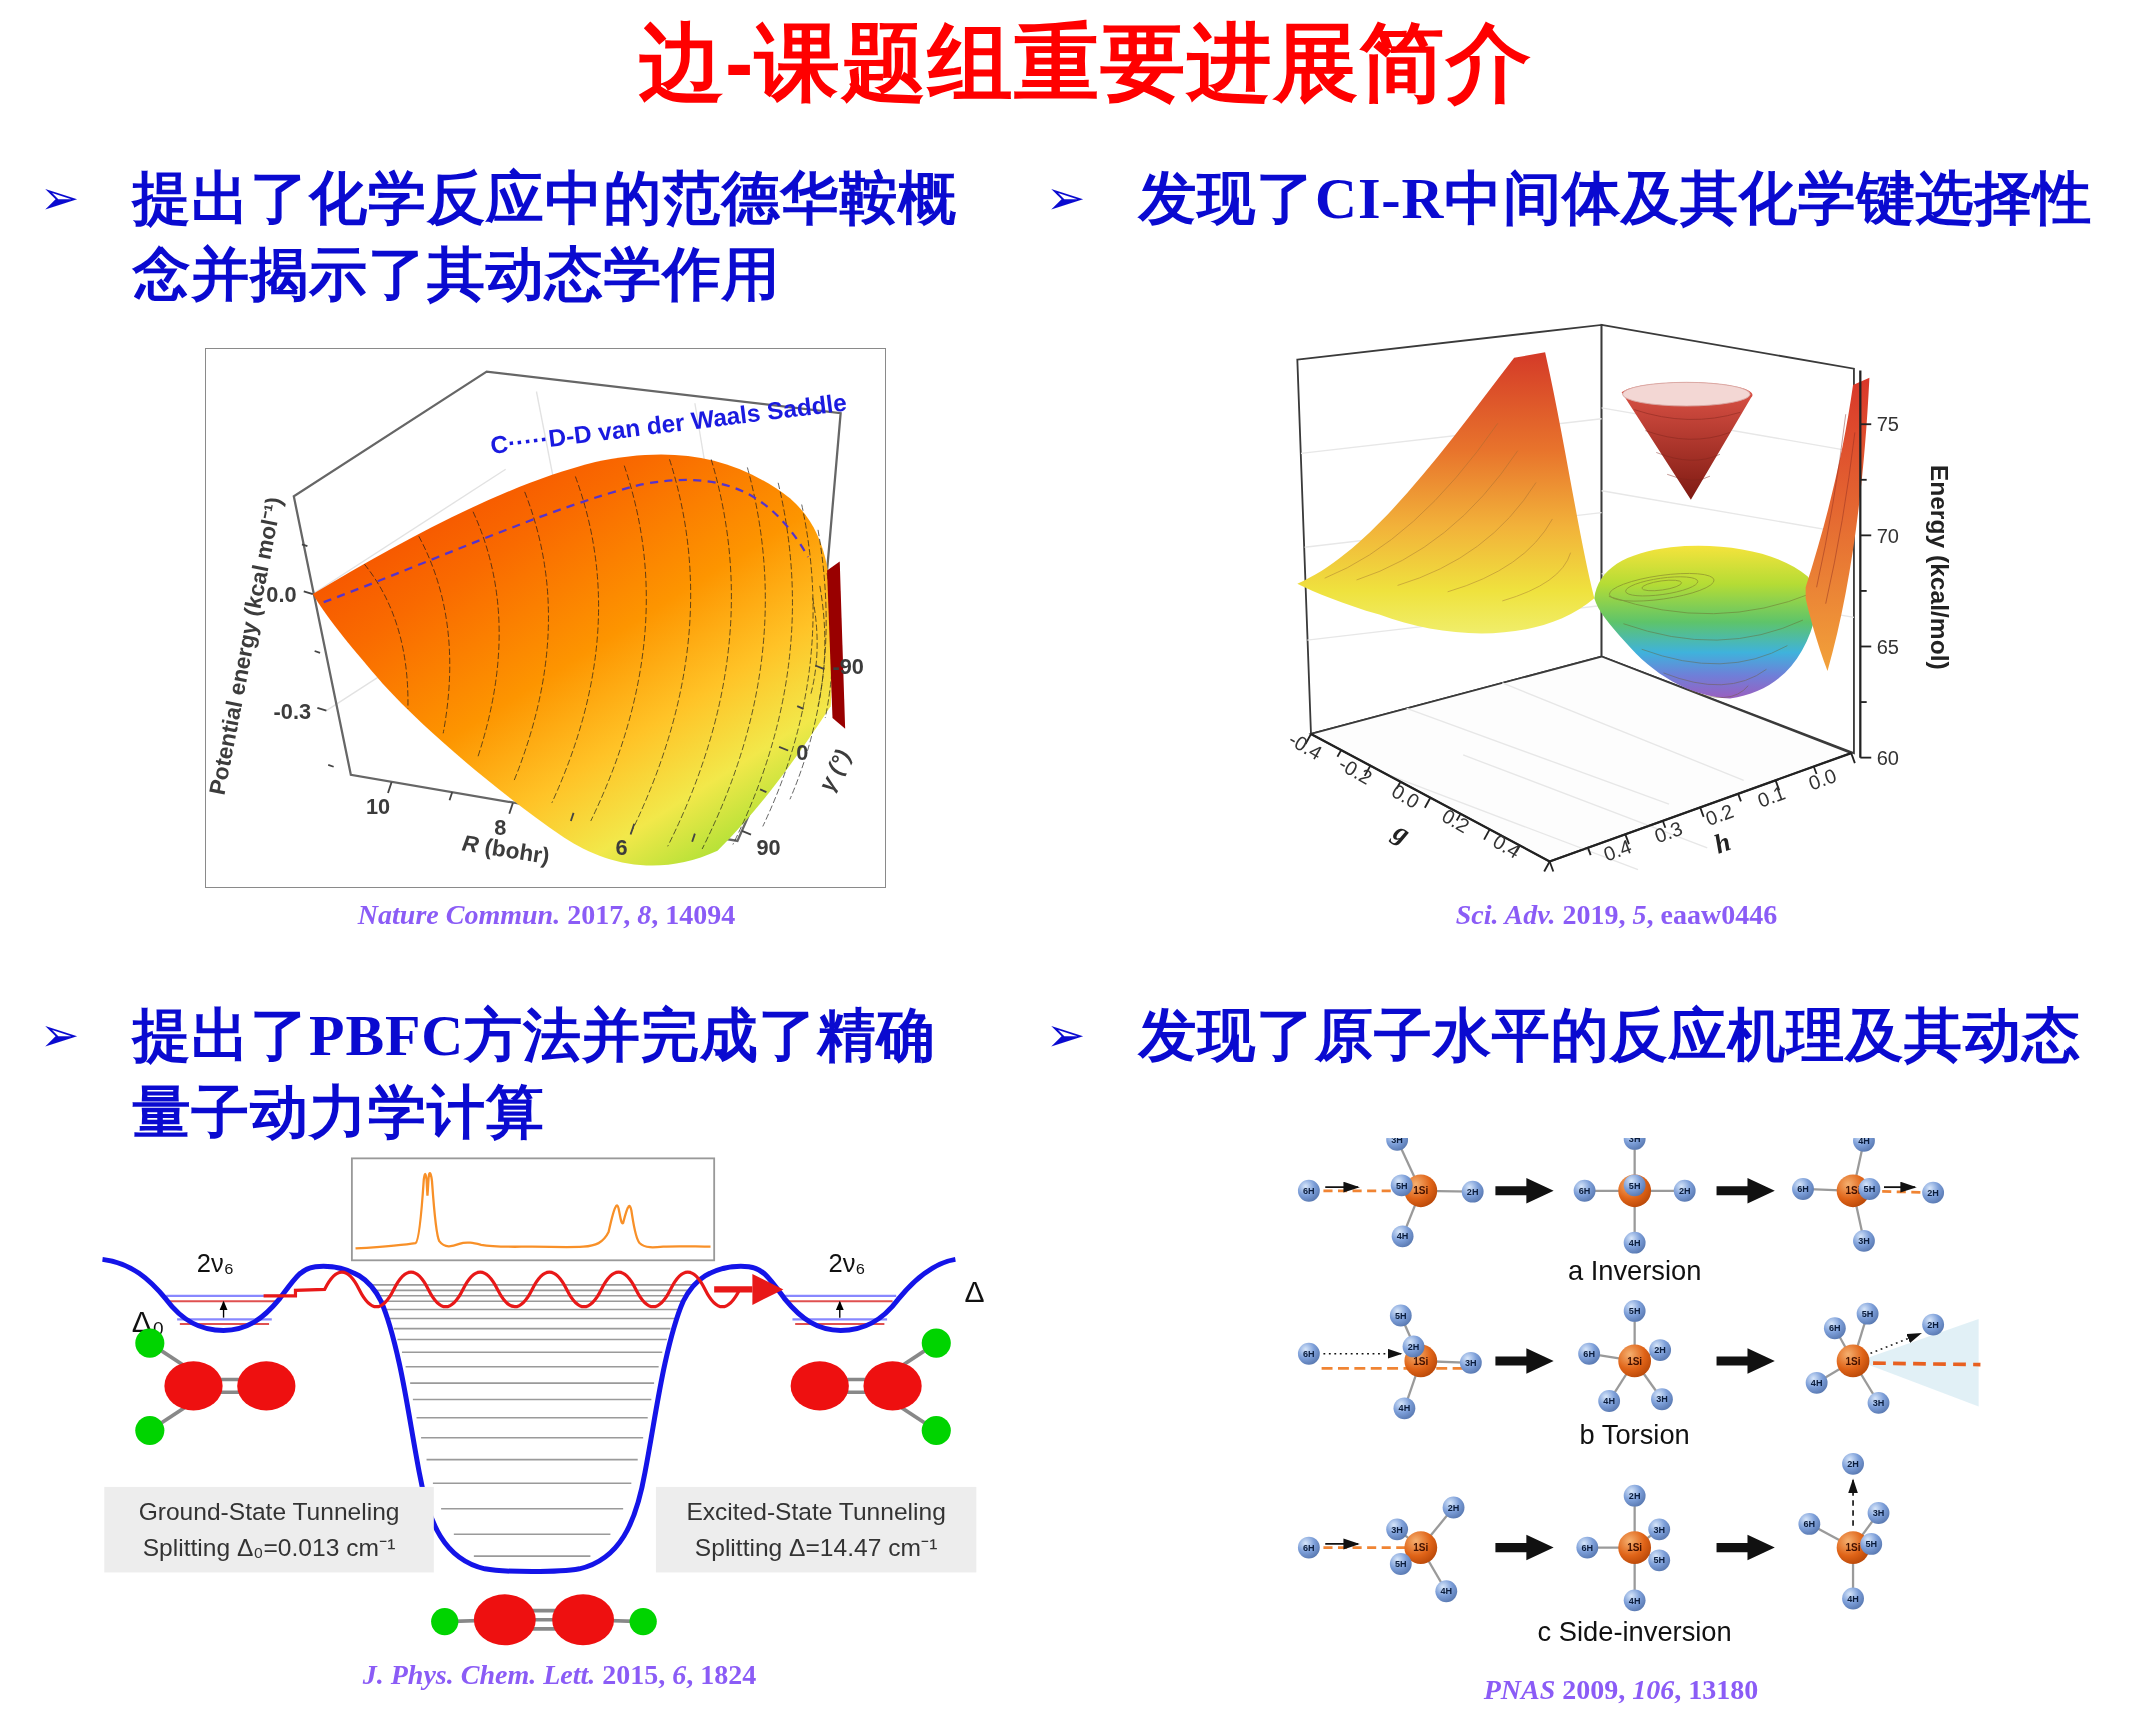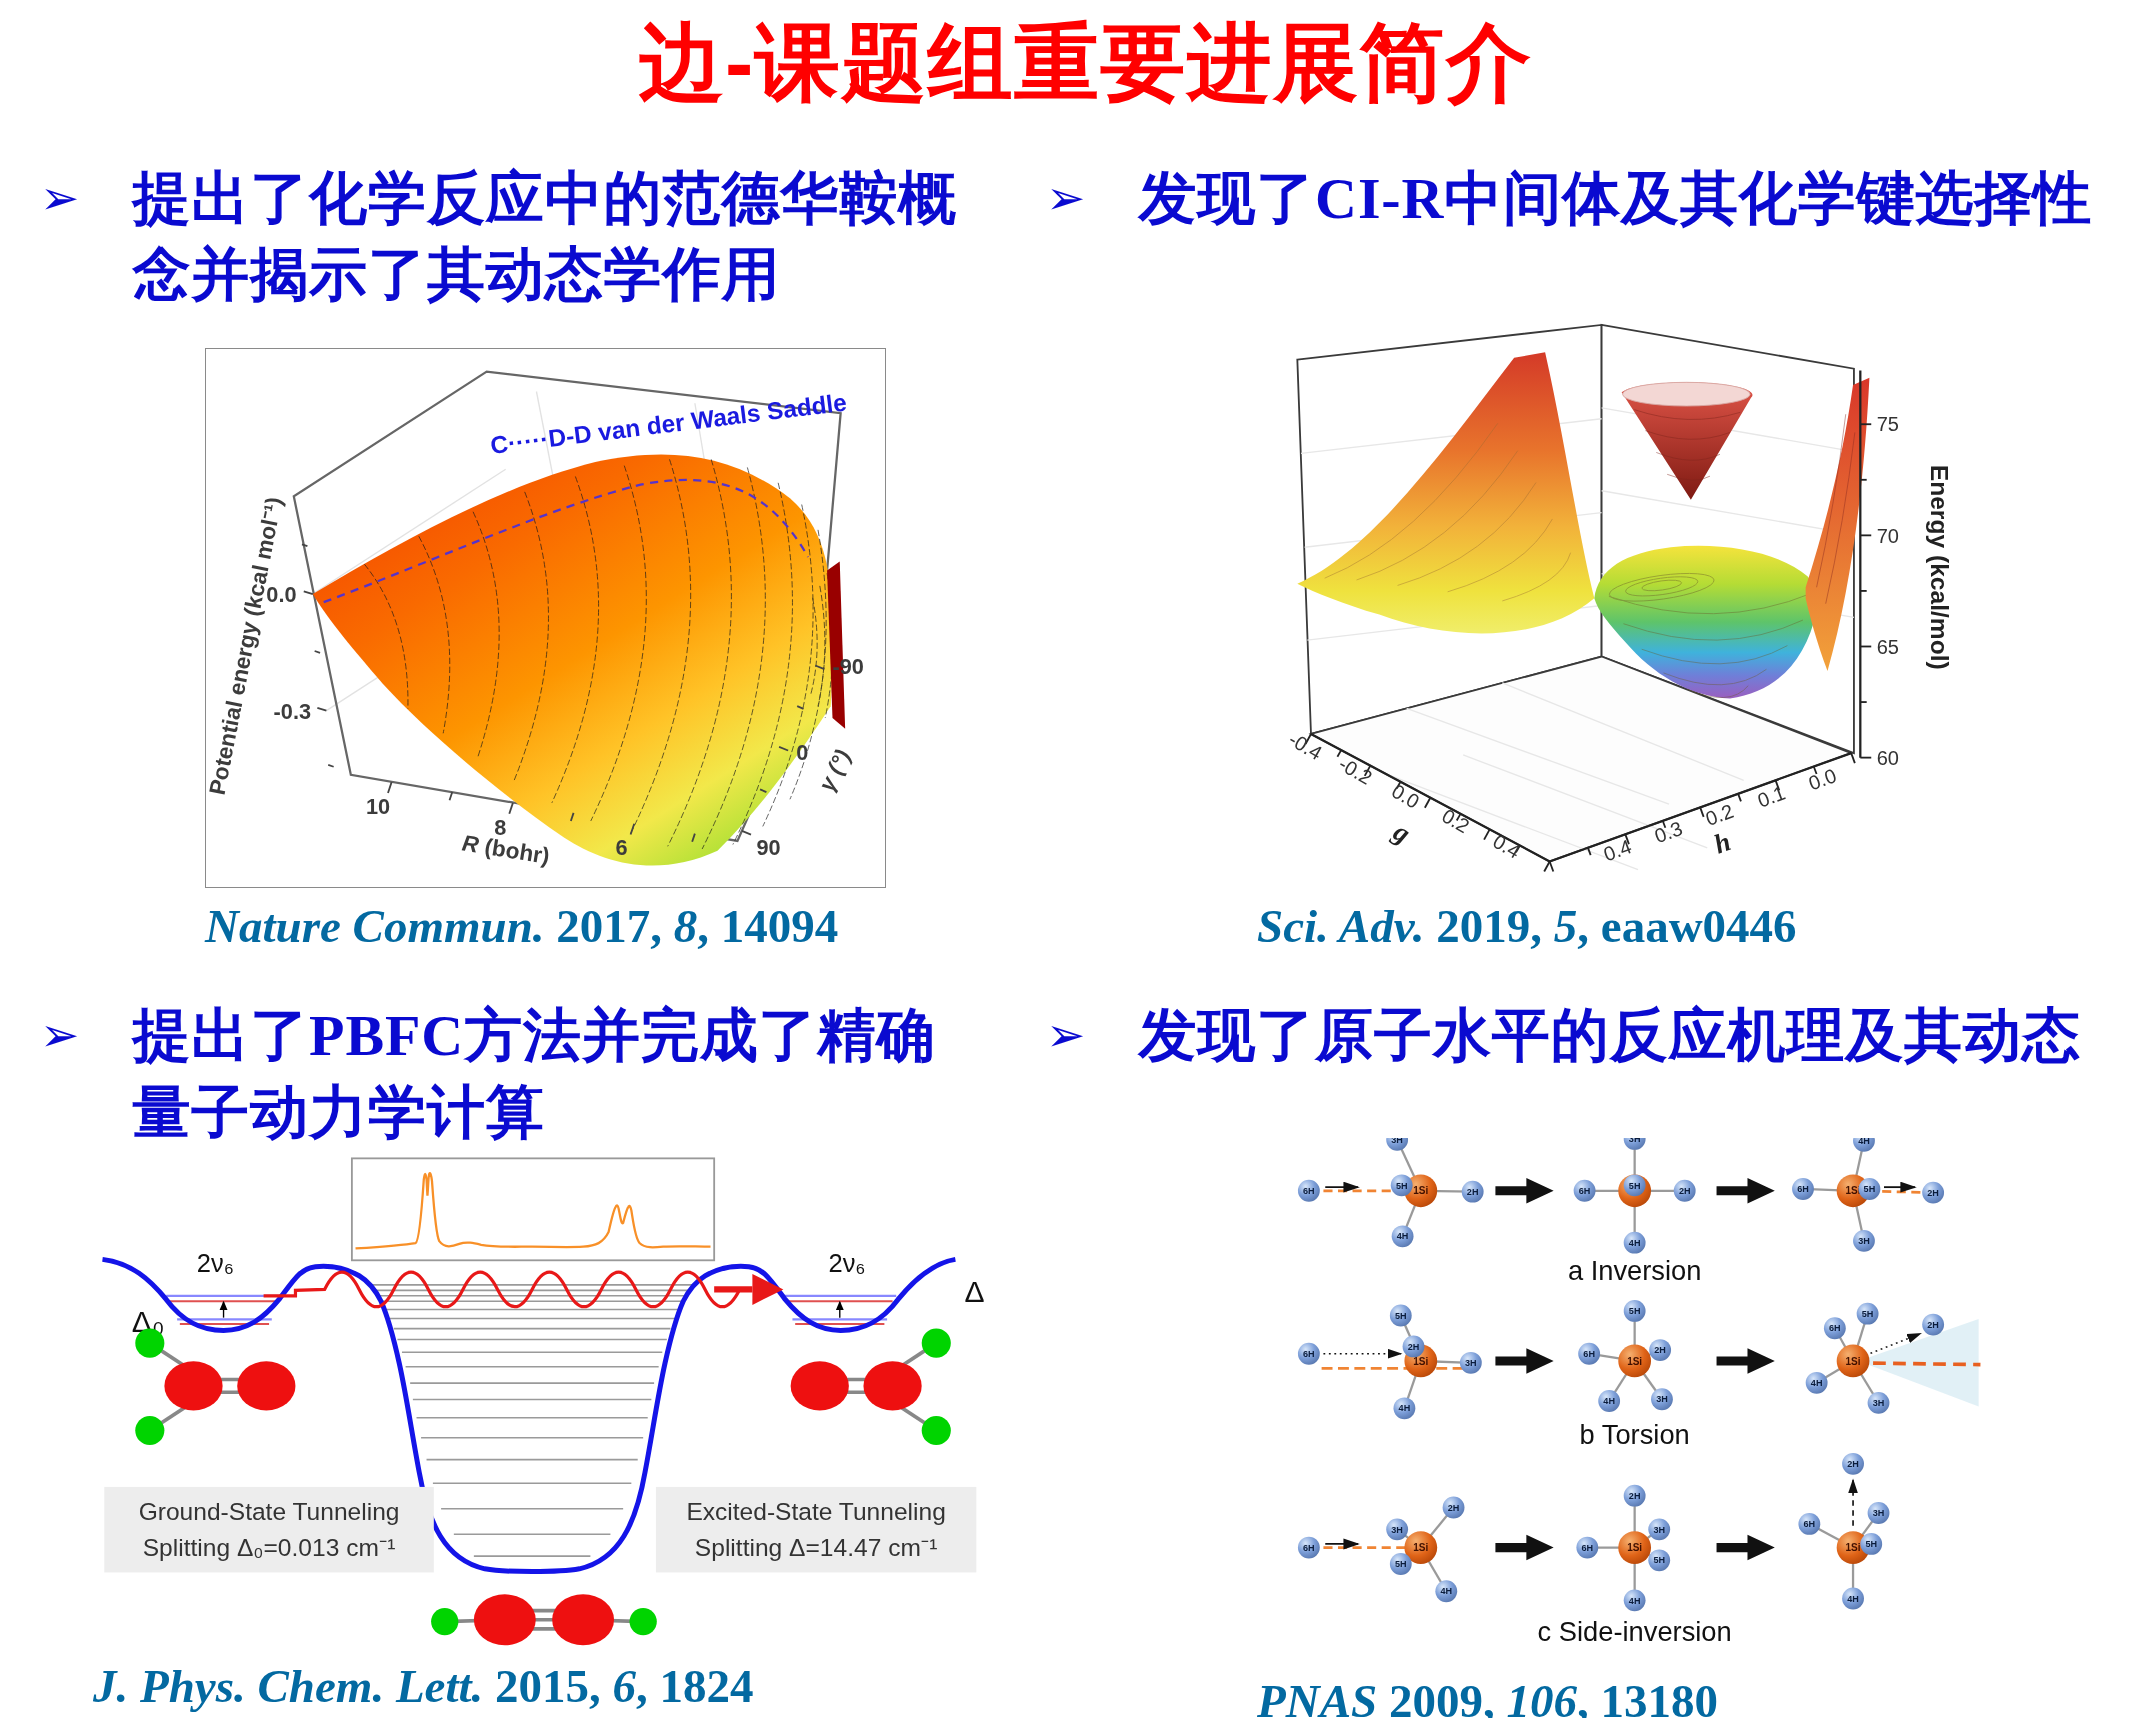--- a/index.html
+++ b/index.html
@@ -8,22 +8,22 @@
 
   .title{position:absolute;top:6.4px;left:0;width:100%;text-align:center;
          font-size:85px;font-weight:bold;color:#ff0000;letter-spacing:1.4px;white-space:nowrap;padding-left:10px;}
 
   .bullet{position:absolute;display:flex;align-items:flex-start;}
   .marker{font-size:47px;color:#0a0ad0;margin-top:13.7px;margin-right:33px;flex:0 0 auto;line-height:1;}
   .btext{font-size:58px;font-weight:bold;color:#0a0ad0;line-height:76px;letter-spacing:0.9px;margin-left:20px;}
   .btext .bline{white-space:nowrap;}
   .latin{font-family:"Liberation Serif",serif;text-align:center;}
 
-  .cite{position:absolute;text-align:left;font-family:"Liberation Serif",serif;
-        font-size:47px;font-weight:bold;color:#0369a1;white-space:nowrap;}
+  .cite{position:absolute;text-align:center;font-family:"Liberation Serif",serif;
+        font-size:28px;font-weight:bold;color:#8b5cf6;white-space:nowrap;}
   .cite .it{font-style:italic;}
 
   .figbox{position:absolute;}
   #fig1{border:1.8px solid #8a8a8a;background:#fff;}
   svg{display:block;}
 
   .f1tick{font:bold 24px "Liberation Sans",sans-serif;fill:#3c3c3c;}
   .f1lab{font:bold 25px "Liberation Sans",sans-serif;fill:#3c3c3c;}
   .f1ann{font:bold 27px "Liberation Sans",sans-serif;fill:#1a1ae0;}
   .f2tick{font:22px "Liberation Sans",sans-serif;fill:#333;}

